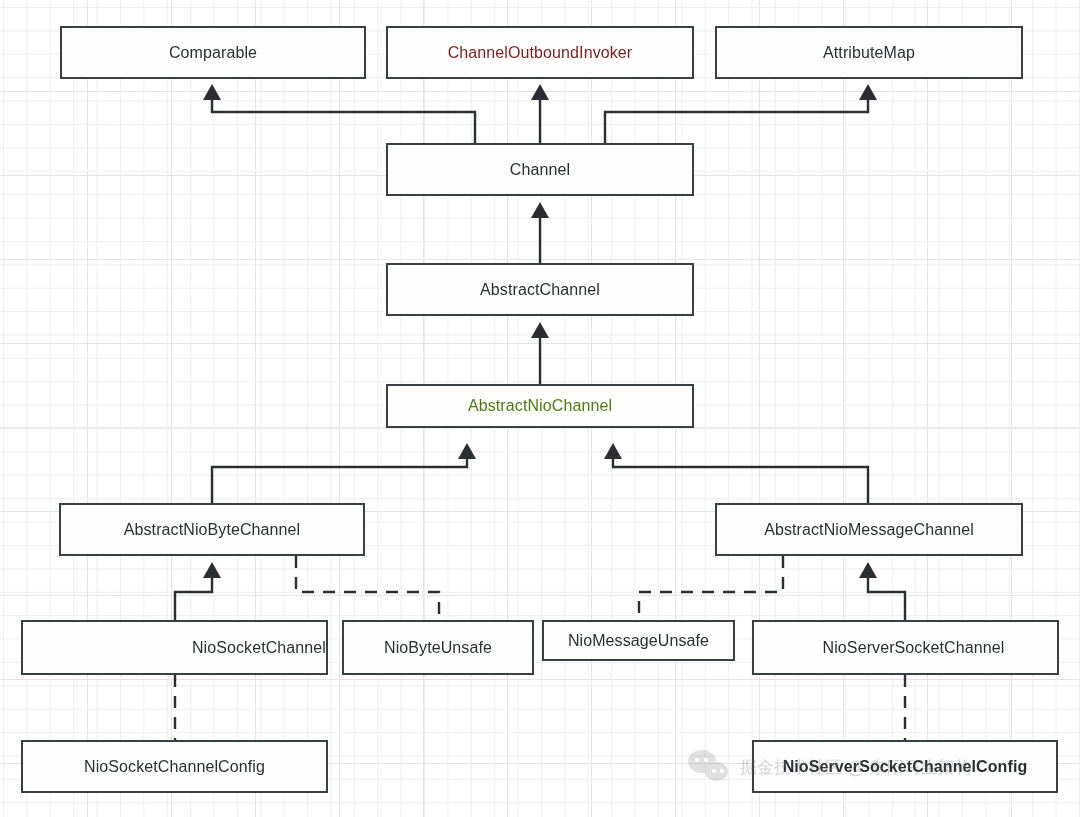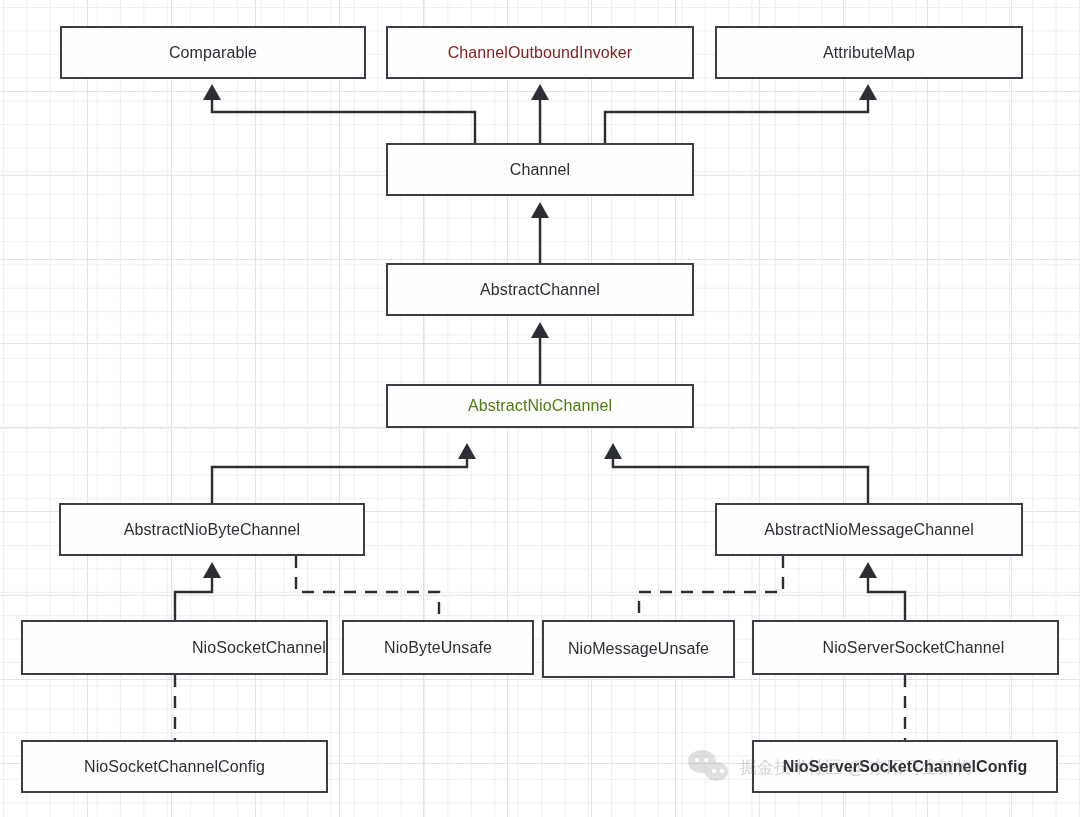--- a/index.html
+++ b/index.html
@@ -152,21 +152,21 @@
       </div>
       <div class="node" style="left: 715px; top: 503px; width: 308px; height: 53px; background: rgb(254, 254, 254); border-color: rgb(58, 63, 69); color: rgb(43, 47, 52);">
         <span>AbstractNioMessageChannel</span>
       </div>
       <div class="node" style="left: 21px; top: 620px; width: 307px; height: 55px; background: rgb(254, 254, 254); border-color: rgb(58, 63, 69); color: rgb(43, 47, 52); justify-content: flex-end;">
         <span>NioSocketChannel</span>
       </div>
       <div class="node" style="left: 342px; top: 620px; width: 192px; height: 55px; background: rgb(254, 254, 254); border-color: rgb(58, 63, 69); color: rgb(43, 47, 52);">
         <span>NioByteUnsafe</span>
       </div>
-      <div class="node" style="left: 542px; top: 620px; width: 193px; height: 58px; background: rgb(254, 254, 254); border-color: rgb(58, 63, 69); color: rgb(43, 47, 52);">
+      <div class="node" style="left: 542px; top: 620px; width: 193px; height: 41px; background: rgb(254, 254, 254); border-color: rgb(58, 63, 69); color: rgb(43, 47, 52);">
         <span>NioMessageUnsafe</span>
       </div>
       <div class="node" style="left: 752px; top: 620px; width: 307px; height: 55px; background: rgb(254, 254, 254); border-color: rgb(58, 63, 69); color: rgb(43, 47, 52); padding-left: 16px;">
         <span>NioServerSocketChannel</span>
       </div>
       <div class="node" style="left: 21px; top: 740px; width: 307px; height: 53px; background: rgb(254, 254, 254); border-color: rgb(58, 63, 69); color: rgb(43, 47, 52);">
         <span>NioSocketChannelConfig</span>
       </div>
       <div class="node" style="left: 752px; top: 740px; width: 306px; height: 53px; background: rgb(254, 254, 254); border-color: rgb(58, 63, 69); color: rgb(43, 47, 52); font-weight: bold;">
         <span>NioServerSocketChannelConfig</span>

